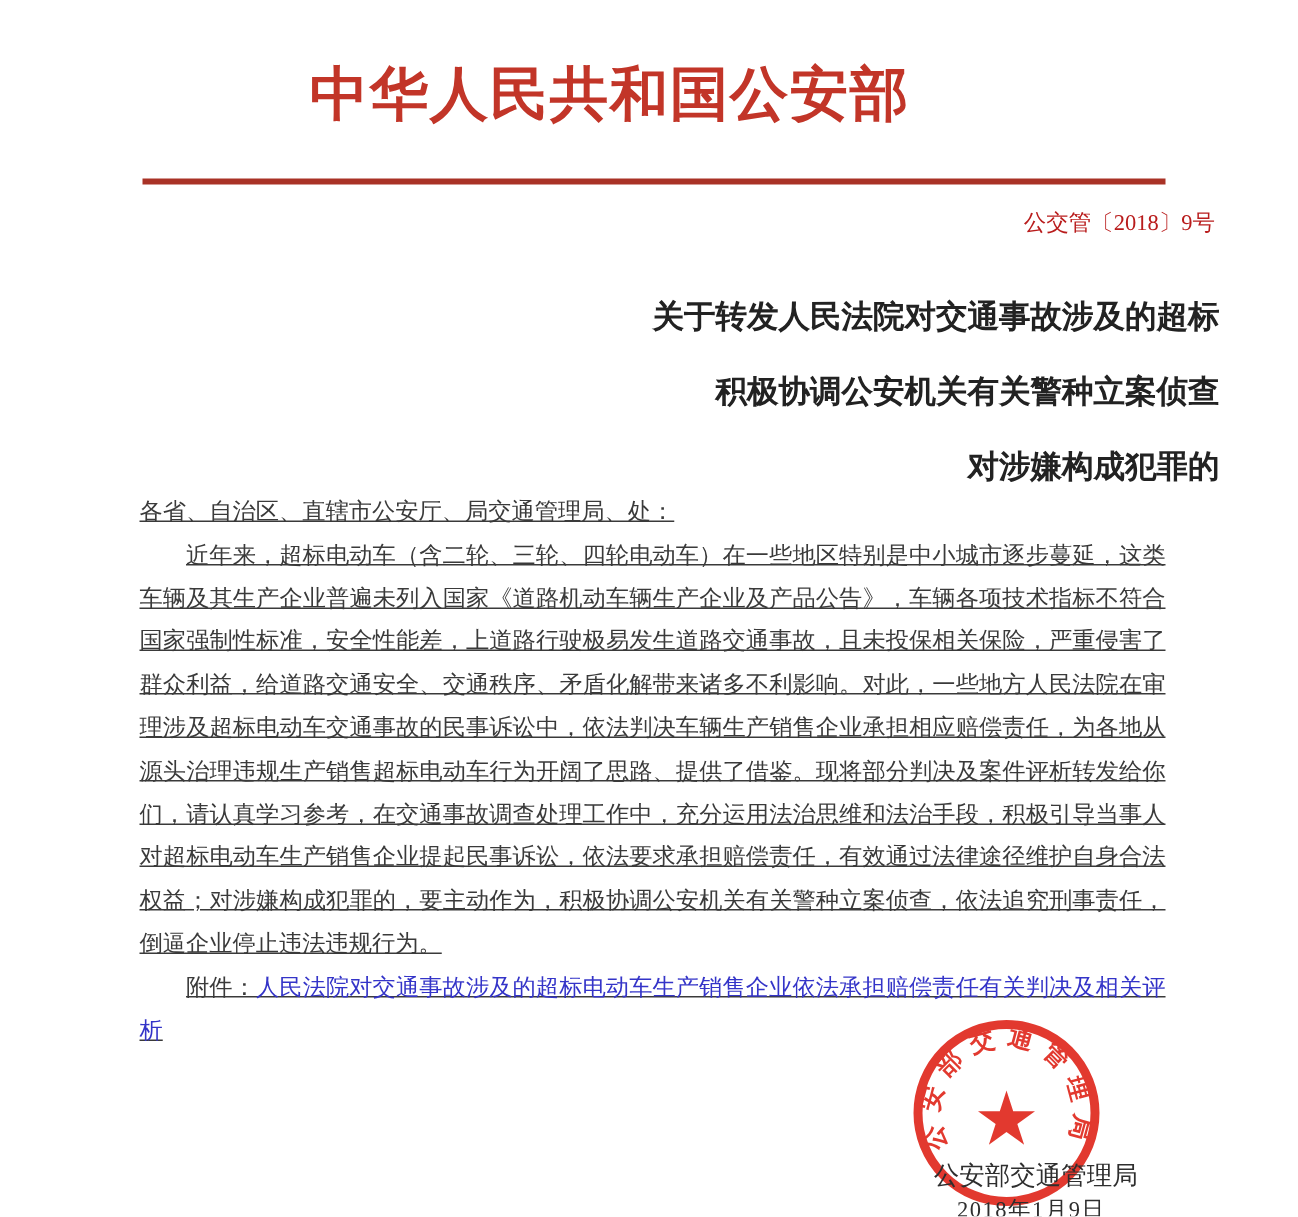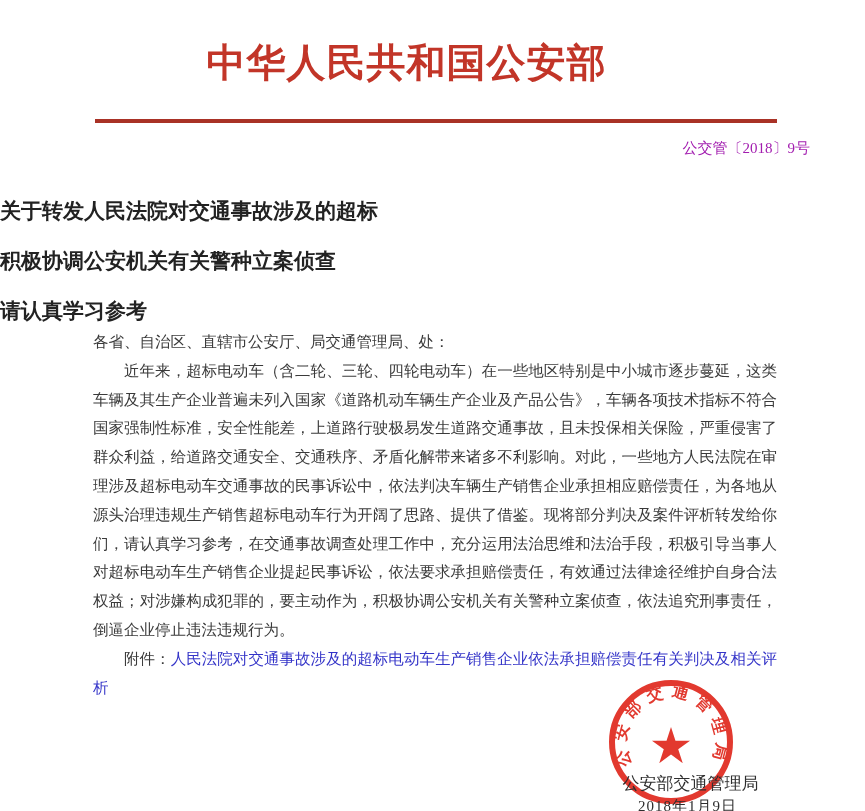--- a/index.html
+++ b/index.html
@@ -32,41 +32,41 @@
   .red-rule {
     position: absolute;
     top: 119px; left: 95px;
     width: 682px; height: 4px;
     background: #a93226;
   }
   .doc-number {
     position: absolute;
     top: 139px; right: 93px;
     font-size: 15px;
-    color: #a21caf;
+    color: #b91c1c;
   }
   .doc-title {
     position: absolute;
     top: 186px; left: 0; right: 90px;
-    text-align: left;
+    text-align: right;
     font-size: 21px;
     font-weight: bold;
     color: #222222;
     line-height: 50px;
   }
   .body-text {
     position: absolute;
     top: 328px; left: 93px;
     width: 684px;
     font-size: 15.5px;
     line-height: 28.8px;
     text-align: justify;
     color: #3a3a3a;
   }
-  .body-text p { margin: 0; }
+  .body-text p { margin: 0; text-decoration: underline; }
   .indent { text-indent: 2em; }
   .attachment-link {
     color: #3434c8;
     text-decoration: none;
     cursor: pointer;
   }
   .seal {
     position: absolute;
     left: 596px; top: 670px;
     width: 150px; height: 152px;
@@ -100,21 +100,21 @@
 
   <div class="letterhead">中华人民共和国公安部</div>
 
   <div class="red-rule"></div>
 
   <div class="doc-number">公交管〔2018〕9号</div>
 
   <div class="doc-title">
     <div>关于转发人民法院对交通事故涉及的超标</div>
     <div>积极协调公安机关有关警种立案侦查</div>
-    <div>请认真学习参考</div>
+    <div>对涉嫌构成犯罪的</div>
   </div>
 
   <div class="body-text">
     <p>各省、自治区、直辖市公安厅、局交通管理局、处：</p>
     <p class="indent">近年来，超标电动车（含二轮、三轮、四轮电动车）在一些地区特别是中小城市逐步蔓延，这类车辆及其生产企业普遍未列入国家《道路机动车辆生产企业及产品公告》，车辆各项技术指标不符合国家强制性标准，安全性能差，上道路行驶极易发生道路交通事故，且未投保相关保险，严重侵害了群众利益，给道路交通安全、交通秩序、矛盾化解带来诸多不利影响。对此，一些地方人民法院在审理涉及超标电动车交通事故的民事诉讼中，依法判决车辆生产销售企业承担相应赔偿责任，为各地从源头治理违规生产销售超标电动车行为开阔了思路、提供了借鉴。现将部分判决及案件评析转发给你们，请认真学习参考，在交通事故调查处理工作中，充分运用法治思维和法治手段，积极引导当事人对超标电动车生产销售企业提起民事诉讼，依法要求承担赔偿责任，有效通过法律途径维护自身合法权益；对涉嫌构成犯罪的，要主动作为，积极协调公安机关有关警种立案侦查，依法追究刑事责任，倒逼企业停止违法违规行为。</p>
     <p class="indent"><span>附件：</span><a class="attachment-link">人民法院对交通事故涉及的超标电动车生产销售企业依法承担赔偿责任有关判决及相关评析</a></p>
   </div>
 
   <svg class="seal" viewBox="0 0 150 152" xmlns="http://www.w3.org/2000/svg">
     <circle cx="75" cy="72" r="59" fill="none" stroke="#e02b20" stroke-width="6"></circle>

